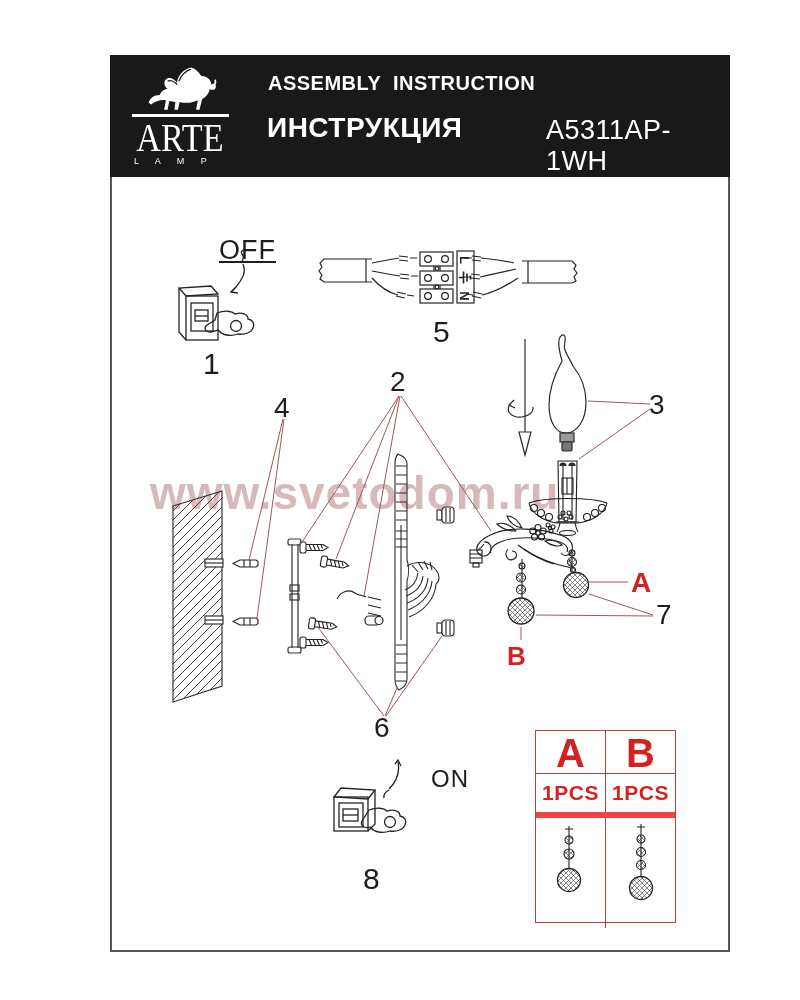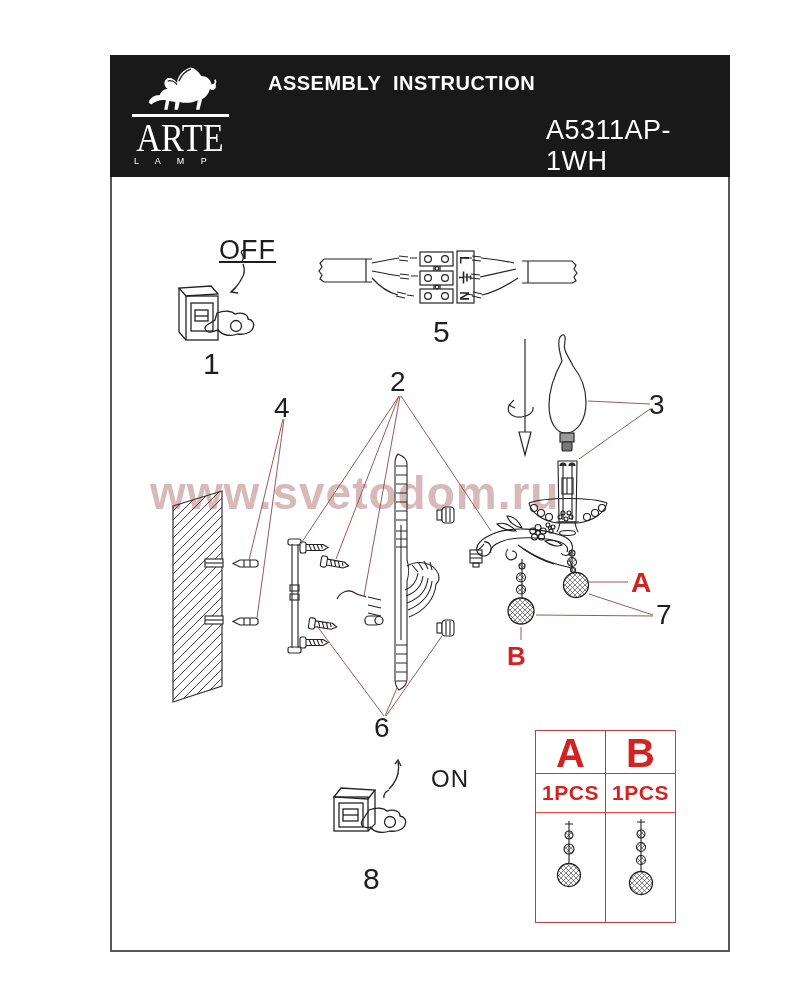--- a/index.html
+++ b/index.html
@@ -44,21 +44,21 @@
   #callout-b{left:507px;top:643px;font-size:26px;}
   .wlabel{position:absolute;z-index:3;font-size:13px;font-weight:bold;color:#222;
           width:18px;height:14px;text-align:center;}
   #wire-l{left:456px;top:253px;transform:rotate(90deg);}
   #wire-n{left:456px;top:289px;transform:rotate(90deg);}
   
   .parts-table{position:absolute;left:535px;top:730px;width:139px;height:191px;
                border:1px solid #c23b3b;z-index:3;box-sizing:content-box;background:#fff;}
   .pt-row{display:flex;}
   .pt-row.letters{height:42px;border-bottom:1px solid #c23b3b;}
-  .pt-row.qty{height:38px;border-bottom:1px solid #ef4444;}
+  .pt-row.qty{height:38px;border-bottom:6px solid #ef4444;}
   .pt-row.draw{height:110px;}
   .pt-cell{flex:1;text-align:center;color:#d32222;font-weight:bold;}
   .pt-cell + .pt-cell{border-left:1px solid #c23b3b;}
   .letters .pt-cell{font-size:40px;line-height:44px;}
   .qty .pt-cell{font-size:21px;line-height:38px;letter-spacing:.5px;}
   .draw .pt-cell svg{display:block;margin:0 auto;}
 </style>
 </head>
 <body>
 
@@ -75,20 +75,21 @@
         L40,44 L39,53 L43,53 L45,44 C52,46 60,45 66,42 L64,53 L68,53 L71,41
         C76,38 79,34 80,29 C83,31 87,30 87,26 C87,23 84,22 82,24 C81,18 76,14 70,14
         C67,9 63,5 58,4 Z"></path>
       <path fill="none" stroke="#191919" stroke-width="1.4" d="M44,20 C47,13 52,8 58,6 M42,24 C39,20 34,18 31,20"></path>
       <path fill="none" stroke="#ffffff" stroke-width="2" d="M80,28 C85,26 88,22 86,18"></path>
     </svg>
     <div class="logo-rule"></div>
     <div class="logo-arte">ARTE</div>
     <div class="logo-lamp">L A M P</div>
     <div class="title-en">ASSEMBLY  INSTRUCTION</div>
+    <div class="title-ru">ИНСТРУКЦИЯ</div>
     <div class="model">A5311AP-1WH</div>
   </div>
 
   <svg class="art" width="800" height="1000" viewBox="0 0 800 1000">
     <defs>
       <pattern id="hatch" width="9" height="9" patternUnits="userSpaceOnUse">
         <path d="M-2,11 L11,-2" stroke="#444" stroke-width="1"></path>
       </pattern>
       <pattern id="xh" width="5" height="5" patternUnits="userSpaceOnUse">
         <path d="M0,5 L5,0 M0,0 L5,5" stroke="#333" stroke-width="0.6"></path>

